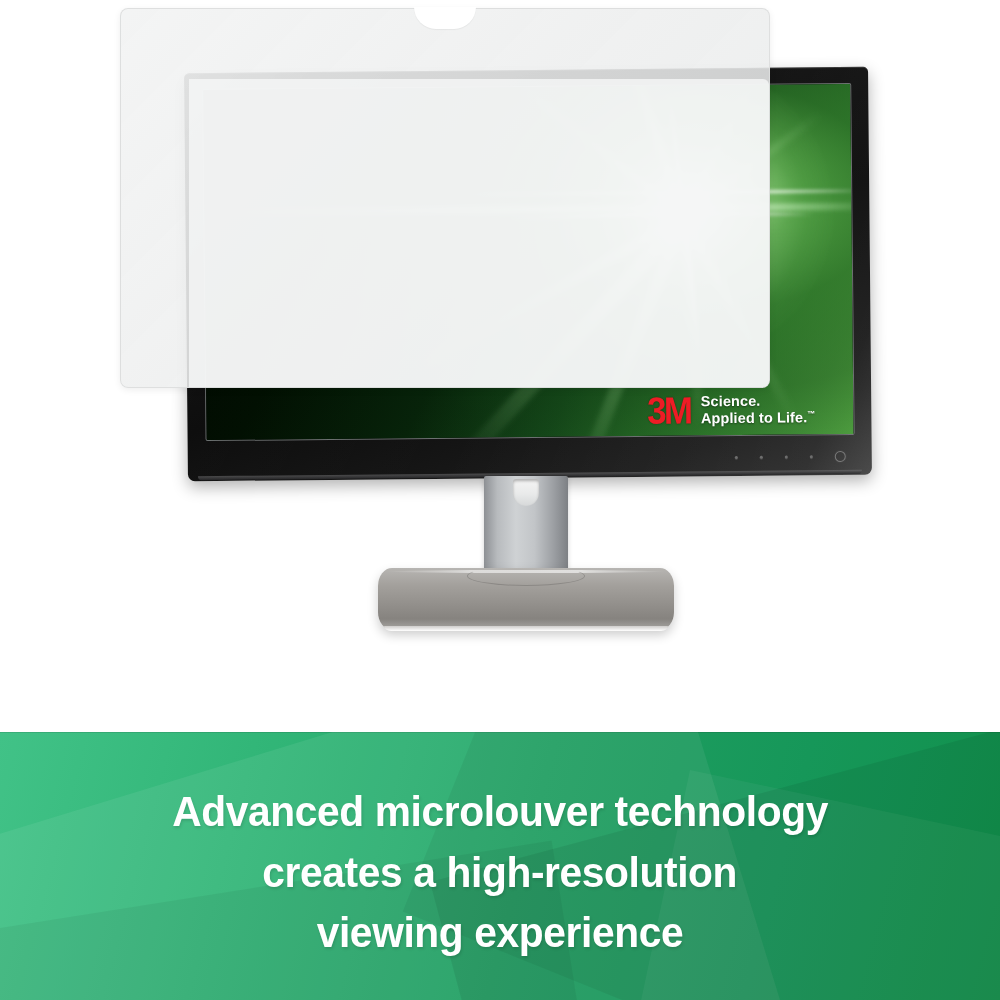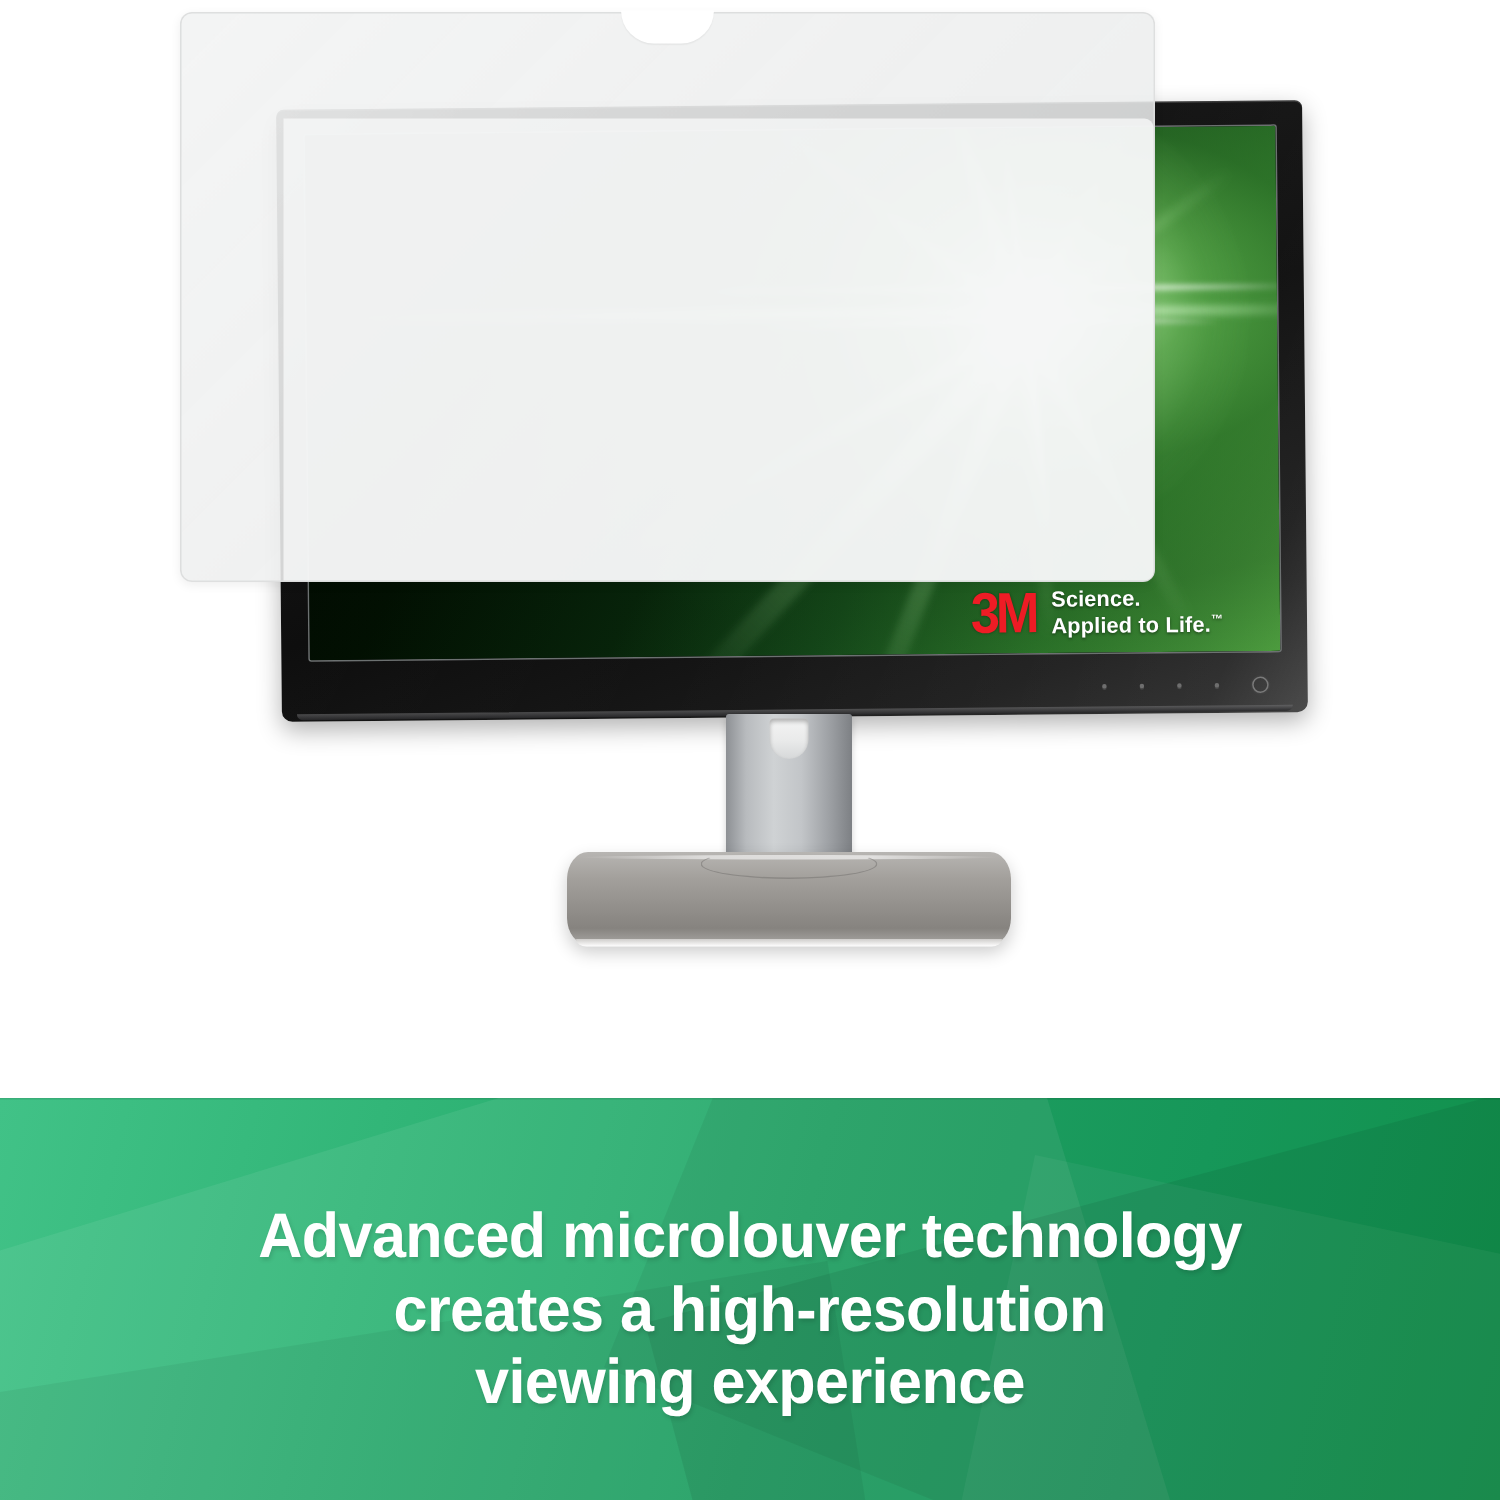--- a/index.html
+++ b/index.html
@@ -348,21 +348,21 @@
 
   .banner-copy {
     position: absolute;
     left: 0; top: 0;
     width: 1000px;
     height: 268px;
     display: flex;
     flex-direction: column;
     align-items: center;
     justify-content: center;
-    gap: 0;
+    gap: 12px;
     padding-top: 14px;
     box-sizing: border-box;
   }
   .banner-line {
     color: #ffffff;
     font-family: "Liberation Sans", sans-serif;
     font-weight: bold;
     font-size: 42px;
     line-height: 1.16;
     letter-spacing: -0.4px;

